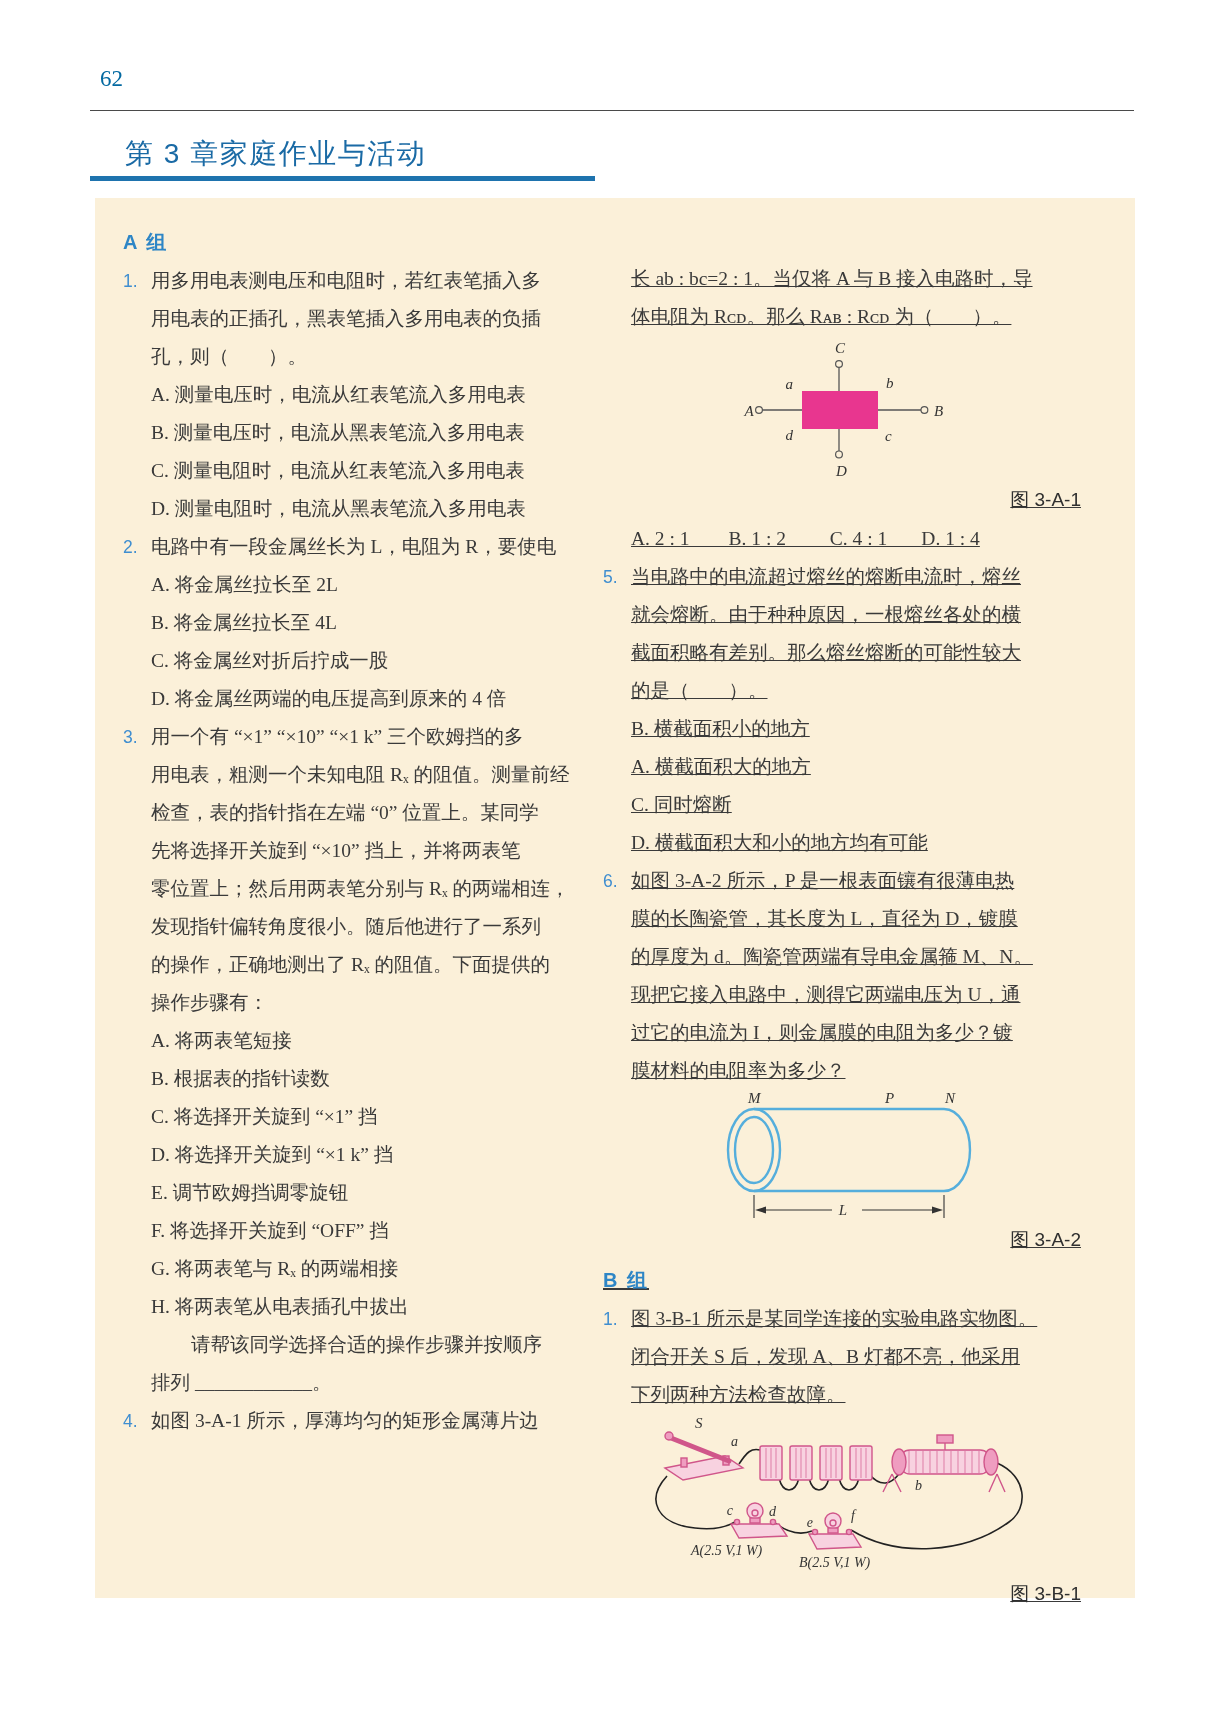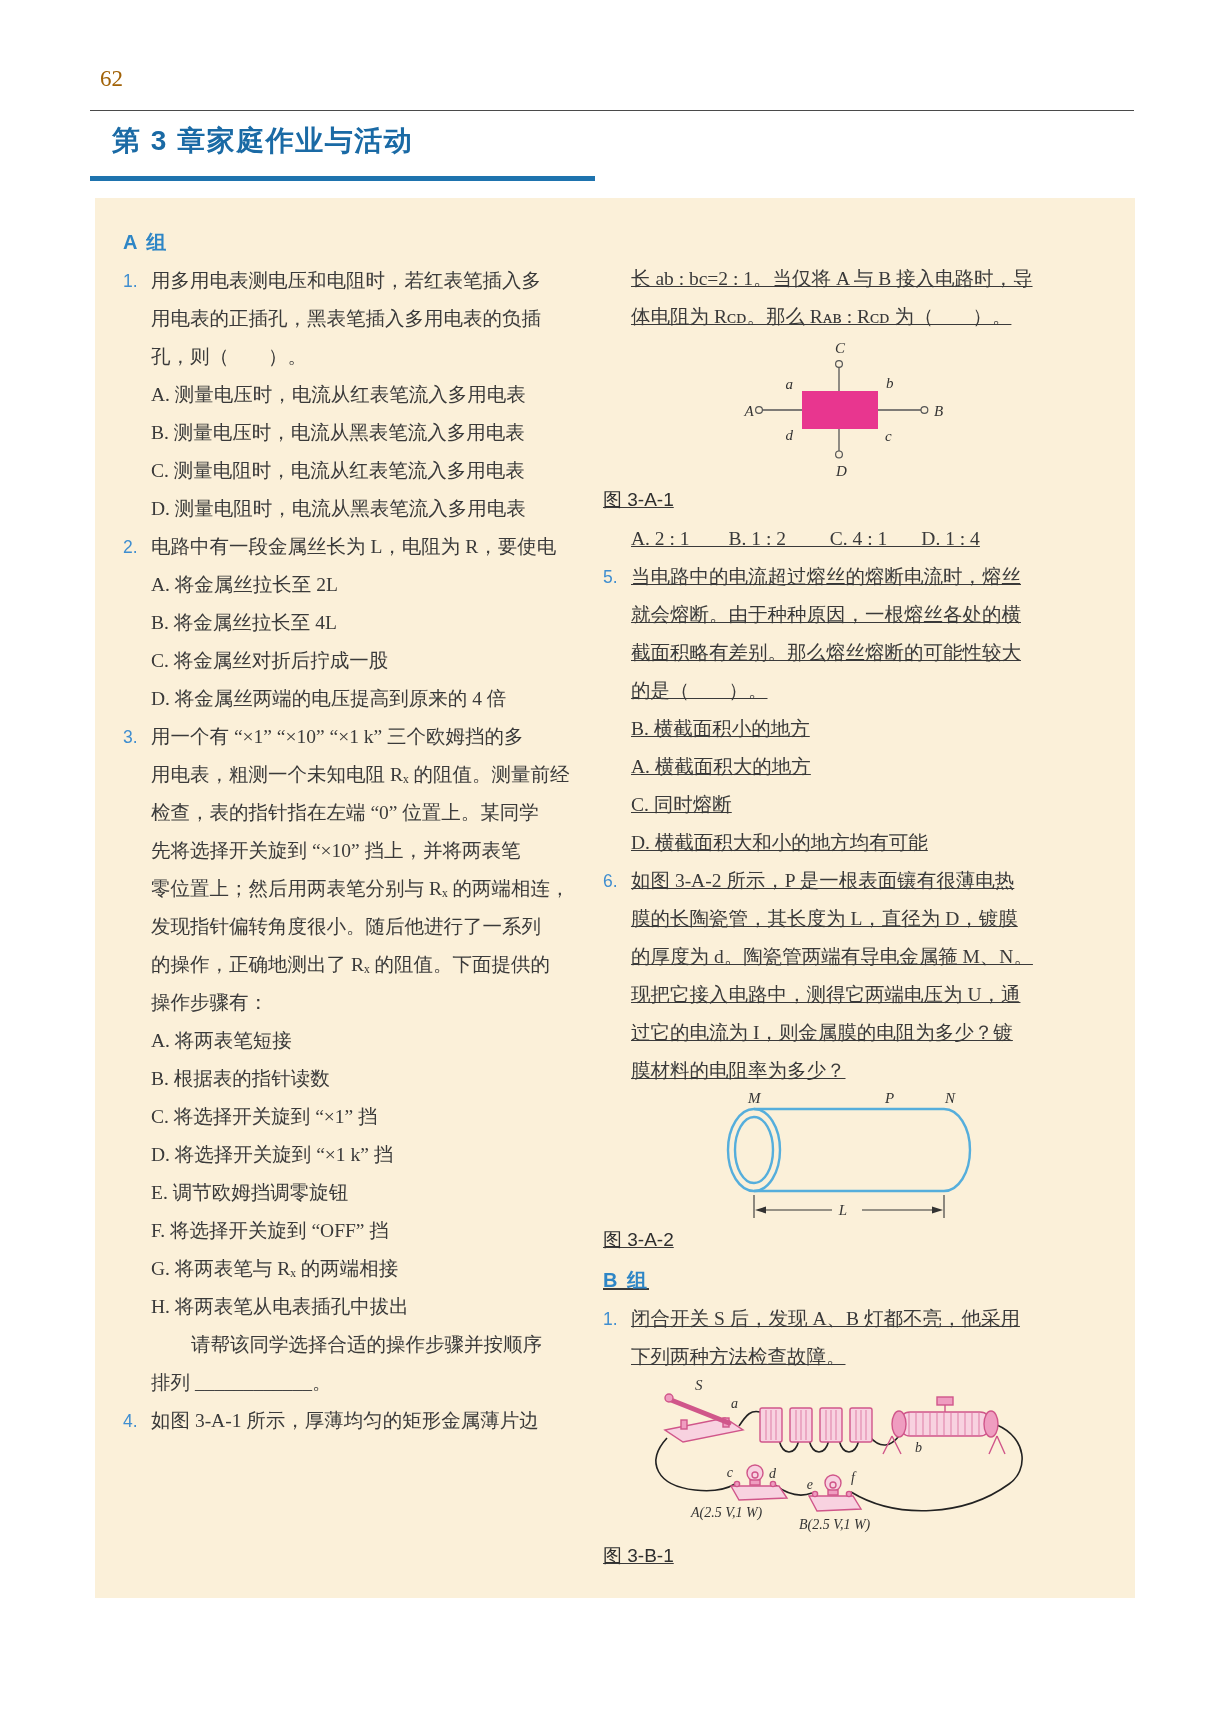--- a/index.html
+++ b/index.html
@@ -1,34 +1,34 @@
 <!DOCTYPE html>
 <html><head>
 <meta charset="utf-8">
 <style>
   html,body{margin:0;padding:0;background:#ffffff;}
   .page{position:relative;width:1224px;height:1717px;background:#ffffff;overflow:hidden;
         font-family:"Liberation Serif","DejaVu Serif",serif;color:#3a3a3a;}
-  .page-number{position:absolute;left:100px;top:66px;font-size:23px;color:#a16207;}
+  .page-number{position:absolute;left:100px;top:66px;font-size:23px;color:#0369a1;}
   .top-rule{position:absolute;left:90px;top:110px;width:1044px;height:0;border-top:1.6px solid #4a4a4a;}
-  .chapter-title{position:absolute;left:112px;top:122px;margin:0;font-size:28px;color:#1a6aa5;
-        font-family:"Liberation Sans","DejaVu Sans",sans-serif;font-weight:bold;letter-spacing:1.5px;}
+  .chapter-title{position:absolute;left:112px;top:122px;margin:13px;font-size:28px;color:#1a6aa5;
+        font-family:"Liberation Sans","DejaVu Sans",sans-serif;font-weight:normal;letter-spacing:1.5px;}
   .title-underline{position:absolute;left:90px;top:176px;width:505px;height:5px;background:#1e73ae;}
   .content-box{position:absolute;left:95px;top:198px;width:1040px;height:1400px;background:#fbf0d9;
         box-sizing:border-box;padding:24px 18px 0 28px;display:flex;gap:30px;}
   .col{box-sizing:border-box;}
   .col-left{width:450px;}
   .col-right{width:478px;padding-top:38px;text-decoration:underline;}
   .line{position:relative;padding-left:28px;font-size:19.5px;line-height:38px;white-space:pre-wrap;color:#3a3a3a;}
   .line.indent{text-indent:2.05em;}
   .num{position:absolute;left:0;top:0;color:#3f8ed0;font-family:"Liberation Sans","DejaVu Sans",sans-serif;font-size:17.5px;}
   .group-label{color:#2e86c6;font-weight:bold;font-family:"Liberation Sans","DejaVu Sans",sans-serif;
         font-size:20px;line-height:40px;letter-spacing:2px;}
   .caption{font-family:"Liberation Sans","DejaVu Sans",sans-serif;font-size:19px;line-height:36px;
-        text-align:left;color:#2f2f2f;margin:2px 0 2px;}
+        text-align:right;color:#2f2f2f;margin:2px 0 2px;}
   .fig{margin:6px 0 0;display:flex;justify-content:center;}
   
   .flbl{font-family:"Liberation Serif","DejaVu Serif",serif;font-style:italic;font-size:15px;fill:#333;}
   .flbl-sm{font-family:"Liberation Serif","DejaVu Serif",serif;font-style:italic;font-size:14px;fill:#333;}
   .fline{stroke:#555;stroke-width:1.3;}
   .term{fill:none;stroke:#555;stroke-width:1.2;}
   .cyl{fill:none;stroke:#55aedc;stroke-width:2.4;}
   .dim{stroke:#333;stroke-width:1.1;}
   .dimhead{fill:#333;stroke:none;}
   .wire{stroke:#222;stroke-width:1.6;fill:none;}
@@ -150,21 +150,21 @@
           <line class="dim" x1="160" y1="118" x2="238" y2="118"></line>
           <polygon class="dimhead" points="53,118 64,114.6 64,121.4"></polygon>
           <polygon class="dimhead" points="241,118 230,114.6 230,121.4"></polygon>
           <text class="flbl" x="141" y="123" text-anchor="middle">L</text>
         </svg>
       </figure>
       <div class="caption">图 3-A-2</div>
 
       <div class="group-label">B 组</div>
       <div>
-          <div class="line"><span class="num">1.</span></div>
+          <div class="line"><span class="num">1.</span><span class="txt">图 3-B-1 所示是某同学连接的实验电路实物图。</span></div>
           <div class="line"><span class="txt">闭合开关 S 后，发现 A、B 灯都不亮，他采用</span></div>
           <div class="line"><span class="txt">下列两种方法检查故障。</span></div>
         </div>
 
       <figure class="fig" style="margin-top:2px;">
         <svg width="390" height="158" viewBox="0 0 390 158">
 
           <path class="wire" d="M20,60 C -2,84 10,108 48,112 C 66,114 78,112 88,106"></path>
           <path class="wire" d="M128,107 C 140,116 152,120 165,115"></path>
           <path class="wire" d="M204,114 C 250,142 318,138 362,106 C 382,92 380,60 350,47"></path>

